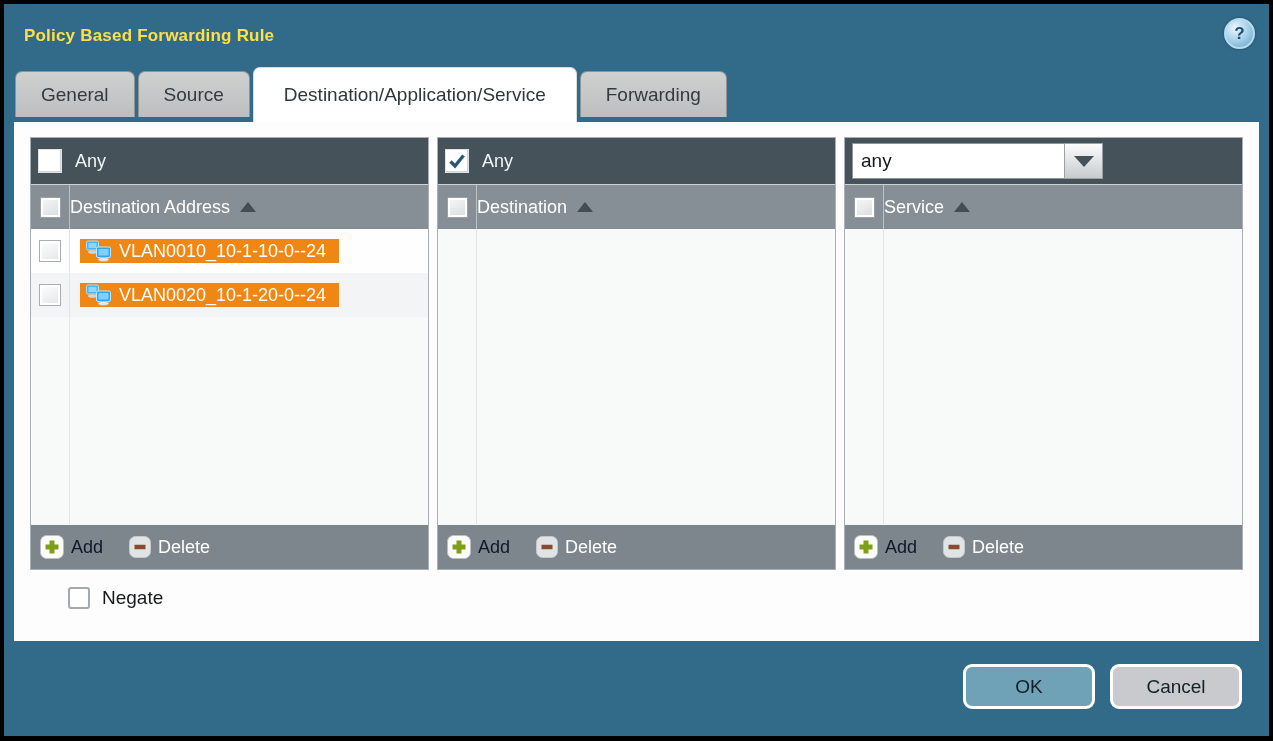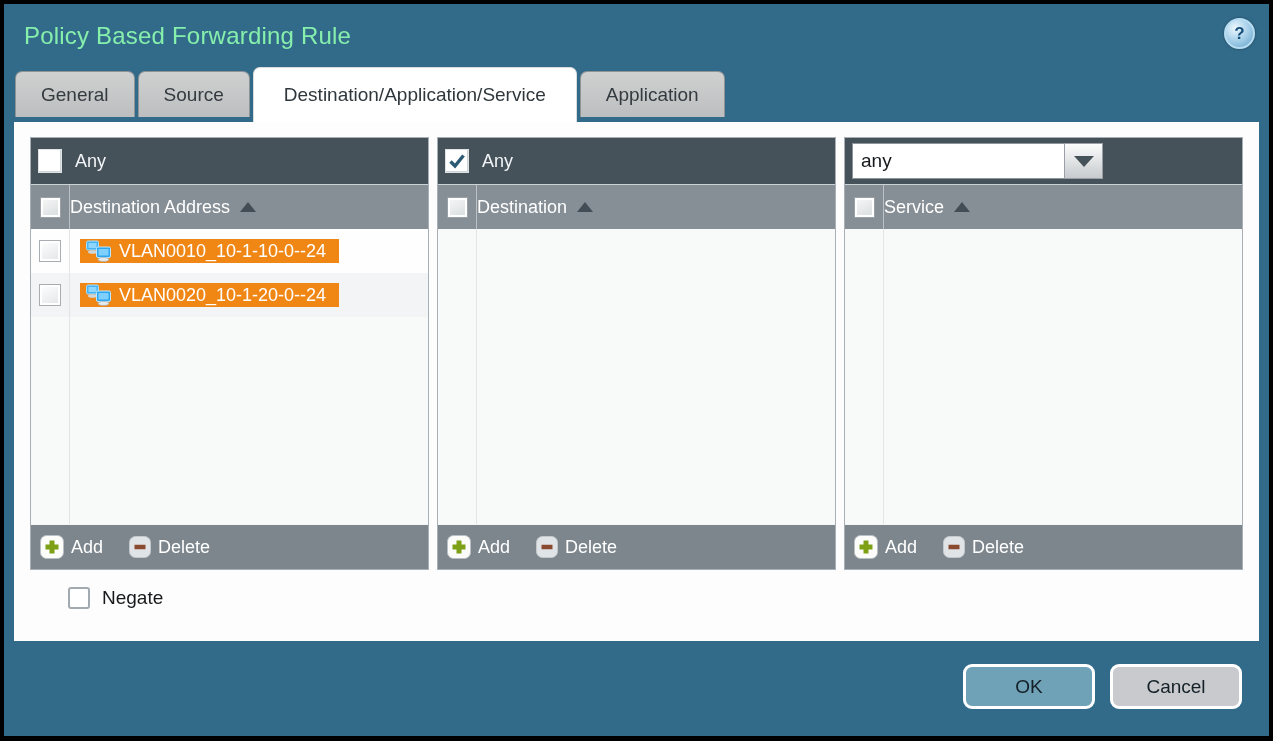--- a/index.html
+++ b/index.html
@@ -2,21 +2,21 @@
 <html><head>
 <meta charset="utf-8">
 <style>
   html,body{margin:0;padding:0;}
   body{font-family:"Liberation Sans",sans-serif;-webkit-font-smoothing:antialiased;}
   #screen{position:relative;width:1273px;height:741px;background:#000;overflow:hidden;}
   #dialog{position:absolute;left:4px;top:4px;right:4px;bottom:5px;background:#326b8a;}
 
   
   .title-bar{height:64px;display:flex;align-items:center;padding:0 16px 0 20px;position:relative;}
-  .title{color:#86efac;font-size:24px;letter-spacing:.2px;font-weight:400;}
+  .title{color:#fde047;font-size:17px;letter-spacing:.2px;font-weight:700;}
   .help-icon{position:absolute;right:14px;top:14px;width:27px;height:27px;border-radius:50%;
     background:radial-gradient(circle at 35% 30%,#ecf7fe 0%,#9fcbe6 55%,#5e9dc4 100%);
     border:2px solid #b7dcf2;box-shadow:0 0 3px rgba(0,0,0,.35);
     display:flex;align-items:center;justify-content:center;
     color:#174f7c;font-size:17px;font-weight:bold;cursor:pointer;}
 
   
   .tab-strip{height:54px;display:flex;align-items:flex-end;padding-left:11px;position:relative;}
   .tab{height:45px;margin:0 3px 5px 0;padding:0 25px;display:flex;align-items:center;
     background:linear-gradient(#cfd0d0,#bdbebf);border:1px solid #8e9396;border-bottom:none;
@@ -49,21 +49,21 @@
   .row.odd{background:#fefefe;}
   .row.even{background:#f2f4f5;}
   .chip{height:24px;margin-left:10px;background:#f08613;display:inline-flex;align-items:center;
     padding:0 13px 0 5px;color:#fff;font-size:18px;white-space:nowrap;cursor:pointer;}
   .chip svg{margin-right:7px;flex:none;}
 
   .panel-footer{height:44px;background:#7d868d;border-top:1px solid #f4f5f5;display:flex;align-items:center;
     padding:0 9px;flex:none;}
   .tool-btn{display:inline-flex;align-items:center;cursor:pointer;}
   .tool-btn .lbl{font-size:18px;margin-left:7px;}
-  .btn-add .lbl{color:#ffffff;text-align:right;}
+  .btn-add .lbl{color:#0f172a;text-align:right;}
   .btn-delete{margin-left:26px;cursor:default;}
   .btn-delete .lbl{color:#ffffff;}
 
   
   .cb{box-sizing:border-box;display:inline-flex;align-items:center;justify-content:center;cursor:pointer;flex:none;}
   .cb-any{width:24px;height:24px;background:#fff;border:1px solid #dfe3e5;box-shadow:inset -1px -1px 0 #cfd4d7;}
   .cb-header{width:21px;height:21px;background:linear-gradient(150deg,#f7f8f8,#d8dcde);
     border:1px solid #9aa1a6;box-shadow:inset 0 0 0 2px #fff;}
   .cb-row{width:22px;height:22px;background:linear-gradient(150deg,#ffffff,#e2e5e7);
     border:1px solid #a8adb1;box-shadow:inset 0 0 0 2px #fff;}
@@ -98,21 +98,21 @@
 
   <div class="title-bar">
     <span class="title">Policy Based Forwarding Rule</span>
     <span class="help-icon">?</span>
   </div>
 
   <div class="tab-strip">
     <div class="tab">General</div>
     <div class="tab">Source</div>
     <div class="tab active">Destination/Application/Service</div>
-    <div class="tab">Application</div>
+    <div class="tab">Forwarding</div>
   </div>
 
   <div class="content">
     <div class="panels">
 
       <div class="panel">
         <div class="panel-topbar">
           <span class="cb cb-any"></span>
           <span class="topbar-label">Any</span>
         </div>

